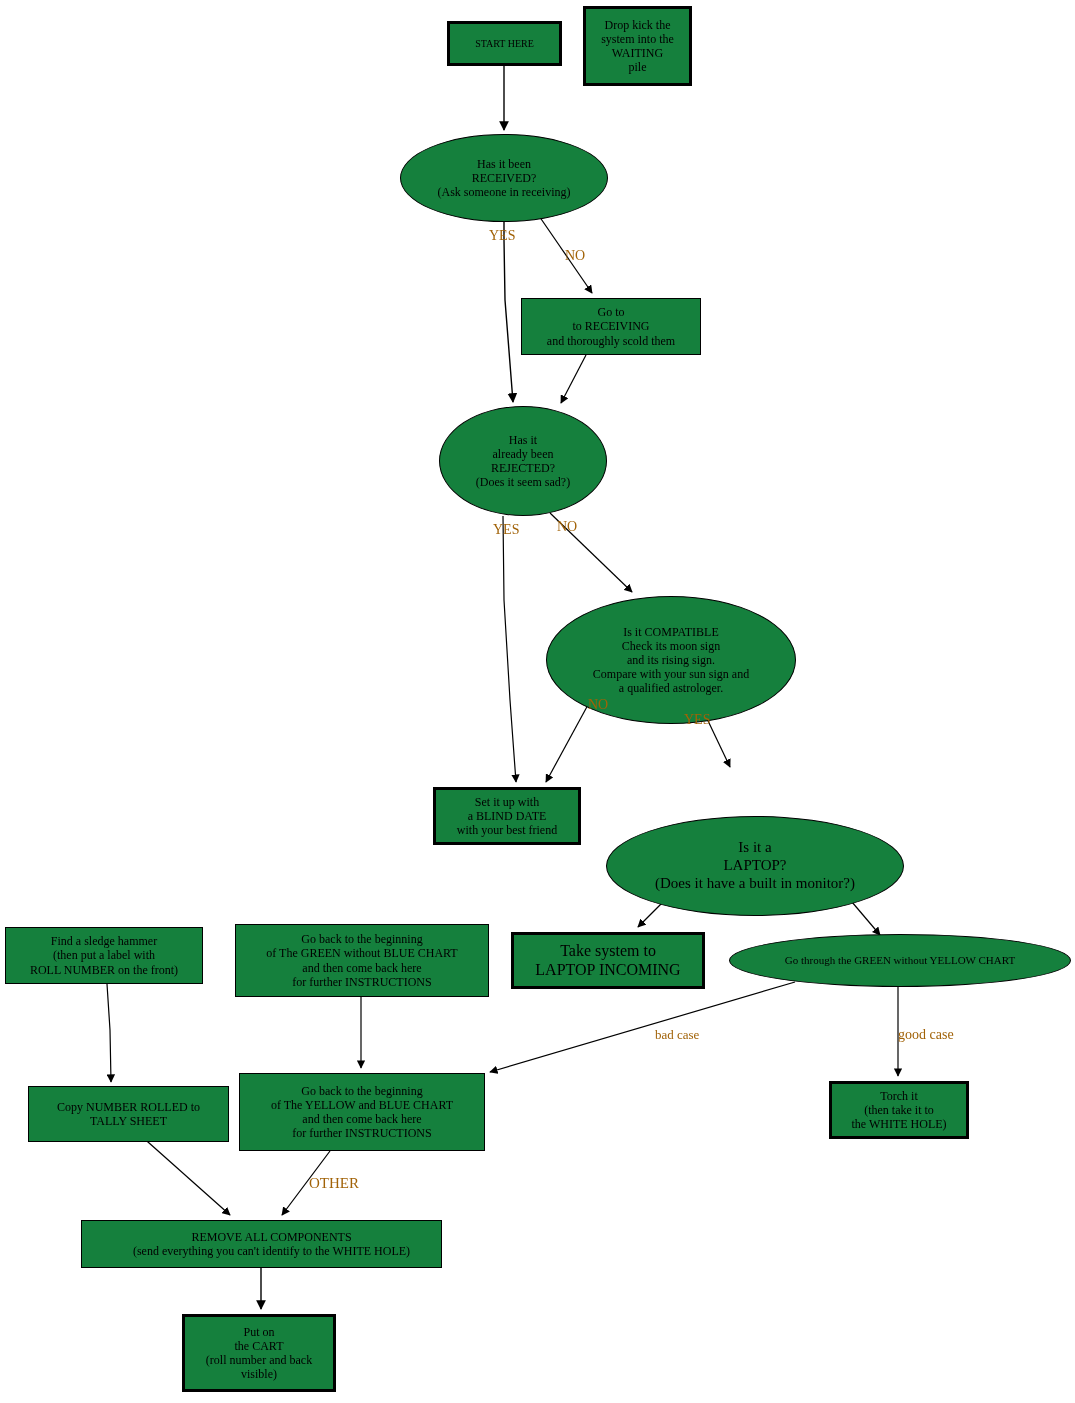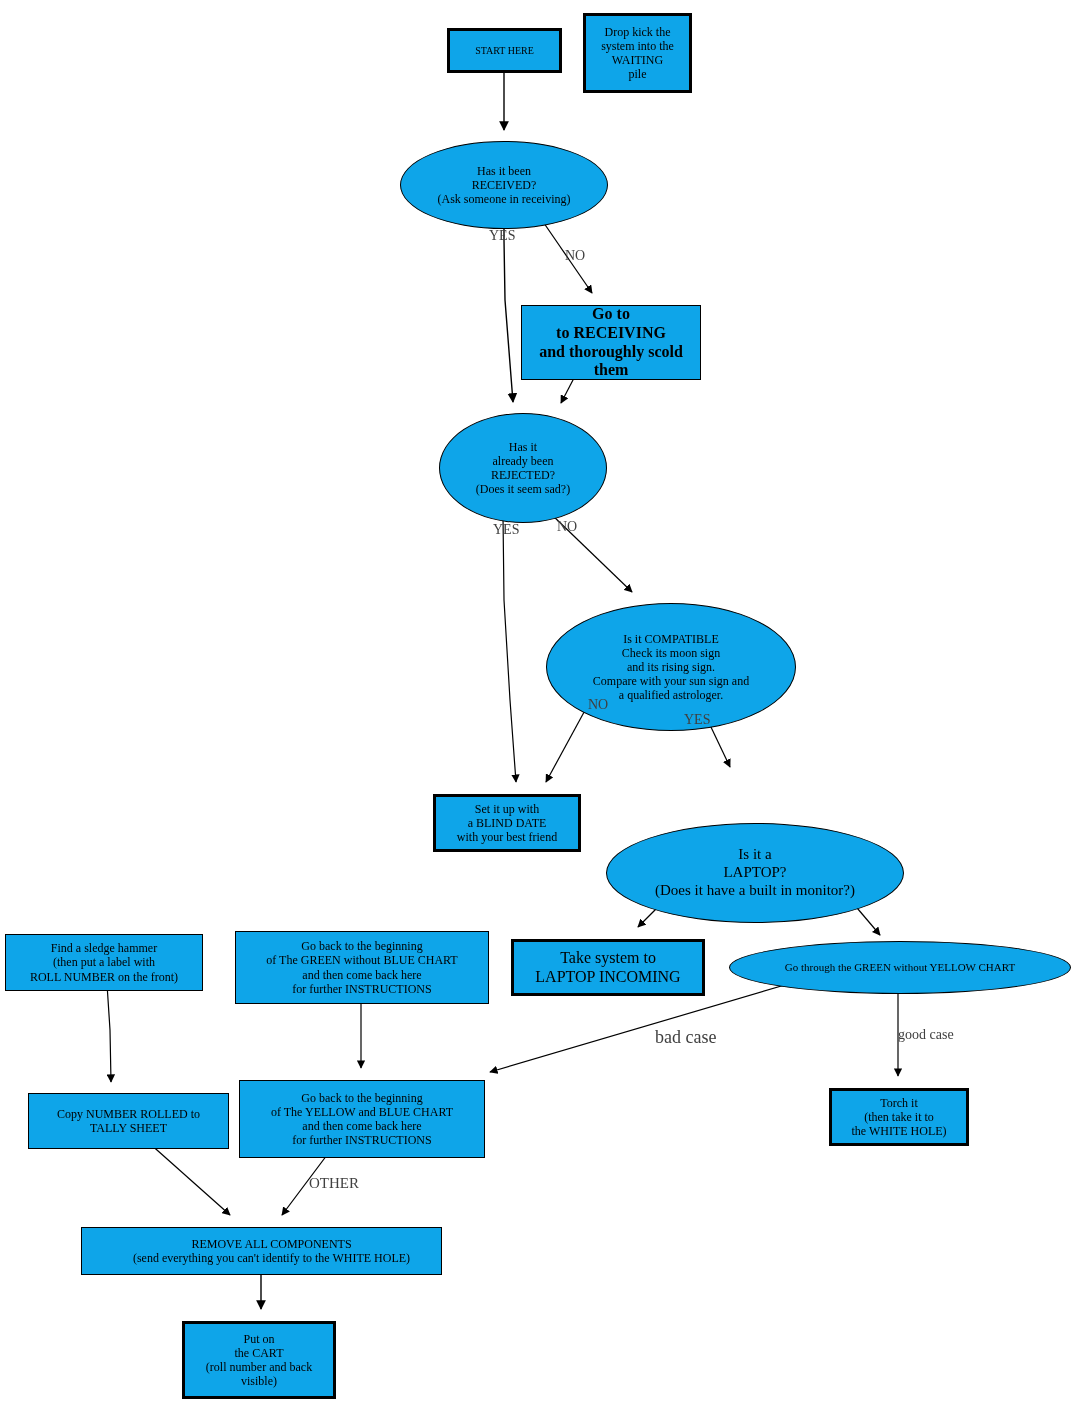--- a/index.html
+++ b/index.html
@@ -22,35 +22,34 @@
     height:1403px;
     pointer-events:none;
   }
   .node{
     position:absolute;
     box-sizing:border-box;
     display:flex;
     align-items:center;
     justify-content:center;
     text-align:center;
-    background:#0ea5e9;
+    background:#15803d;
     color:#000000;
     line-height:1.18;
     white-space:pre-line;
-    margin-top:7px;
   }
   .box{ border:1px solid #000; }
   .box.thick{ border-width:3px; }
   .ellipse{
     border:1px solid #000;
     border-radius:50% / 50%;
   }
   .edge-label{
     position:absolute;
-    color:#404040;
+    color:#a16207;
     background:transparent;
     white-space:nowrap;
     line-height:1;
     text-align:center;
   }
 </style>
 </head>
 <body>
 
 <div id="canvas">
@@ -99,21 +98,21 @@
 
   <div id="node-layer">
       <div class="node box thick" style="left: 447px; top: 21px; width: 115px; height: 45px; font-size: 10px;">START HERE</div>
       <div class="node box thick" style="left: 583px; top: 6px; width: 109px; height: 80px; font-size: 12px;">Drop kick the
 system into the
 WAITING
 pile</div>
       <div class="node ellipse" style="left: 400px; top: 134px; width: 208px; height: 88px; font-size: 12px;">Has it been
 RECEIVED?
 (Ask someone in receiving)</div>
-      <div class="node box" style="left: 521px; top: 298px; width: 180px; height: 75px; font-size: 16px; font-weight: bold;">Go to
+      <div class="node box" style="left: 521px; top: 298px; width: 180px; height: 57px; font-size: 12px;">Go to
 to RECEIVING
 and thoroughly scold them</div>
       <div class="node ellipse" style="left: 439px; top: 406px; width: 168px; height: 110px; font-size: 12px;">Has it
 already been
 REJECTED?
 (Does it seem sad?)</div>
       <div class="node ellipse" style="left: 546px; top: 596px; width: 250px; height: 128px; font-size: 12px;">Is it COMPATIBLE
 Check its moon sign
 and its rising sign.
 Compare with your sun sign and
@@ -148,18 +147,18 @@
       <div class="node box thick" style="left: 182px; top: 1314px; width: 154px; height: 78px; font-size: 12px;">Put on
 the CART
 (roll number and back
 visible)</div>
       <div class="edge-label" style="left: 489px; top: 229px; font-size: 14px;">YES</div>
       <div class="edge-label" style="left: 565px; top: 249px; font-size: 14px;">NO</div>
       <div class="edge-label" style="left: 493px; top: 523px; font-size: 14px;">YES</div>
       <div class="edge-label" style="left: 557px; top: 520px; font-size: 14px;">NO</div>
       <div class="edge-label" style="left: 588px; top: 698px; font-size: 14px;">NO</div>
       <div class="edge-label" style="left: 684px; top: 713px; font-size: 14px;">YES</div>
-      <div class="edge-label" style="left: 655px; top: 1028px; font-size: 18px;">bad case</div>
+      <div class="edge-label" style="left: 655px; top: 1028px; font-size: 13px;">bad case</div>
       <div class="edge-label" style="left: 898px; top: 1028px; font-size: 14px;">good case</div>
       <div class="edge-label" style="left: 309px; top: 1176px; font-size: 15px;">OTHER</div>
     </div>
 
 </div>
 
 </body></html>

